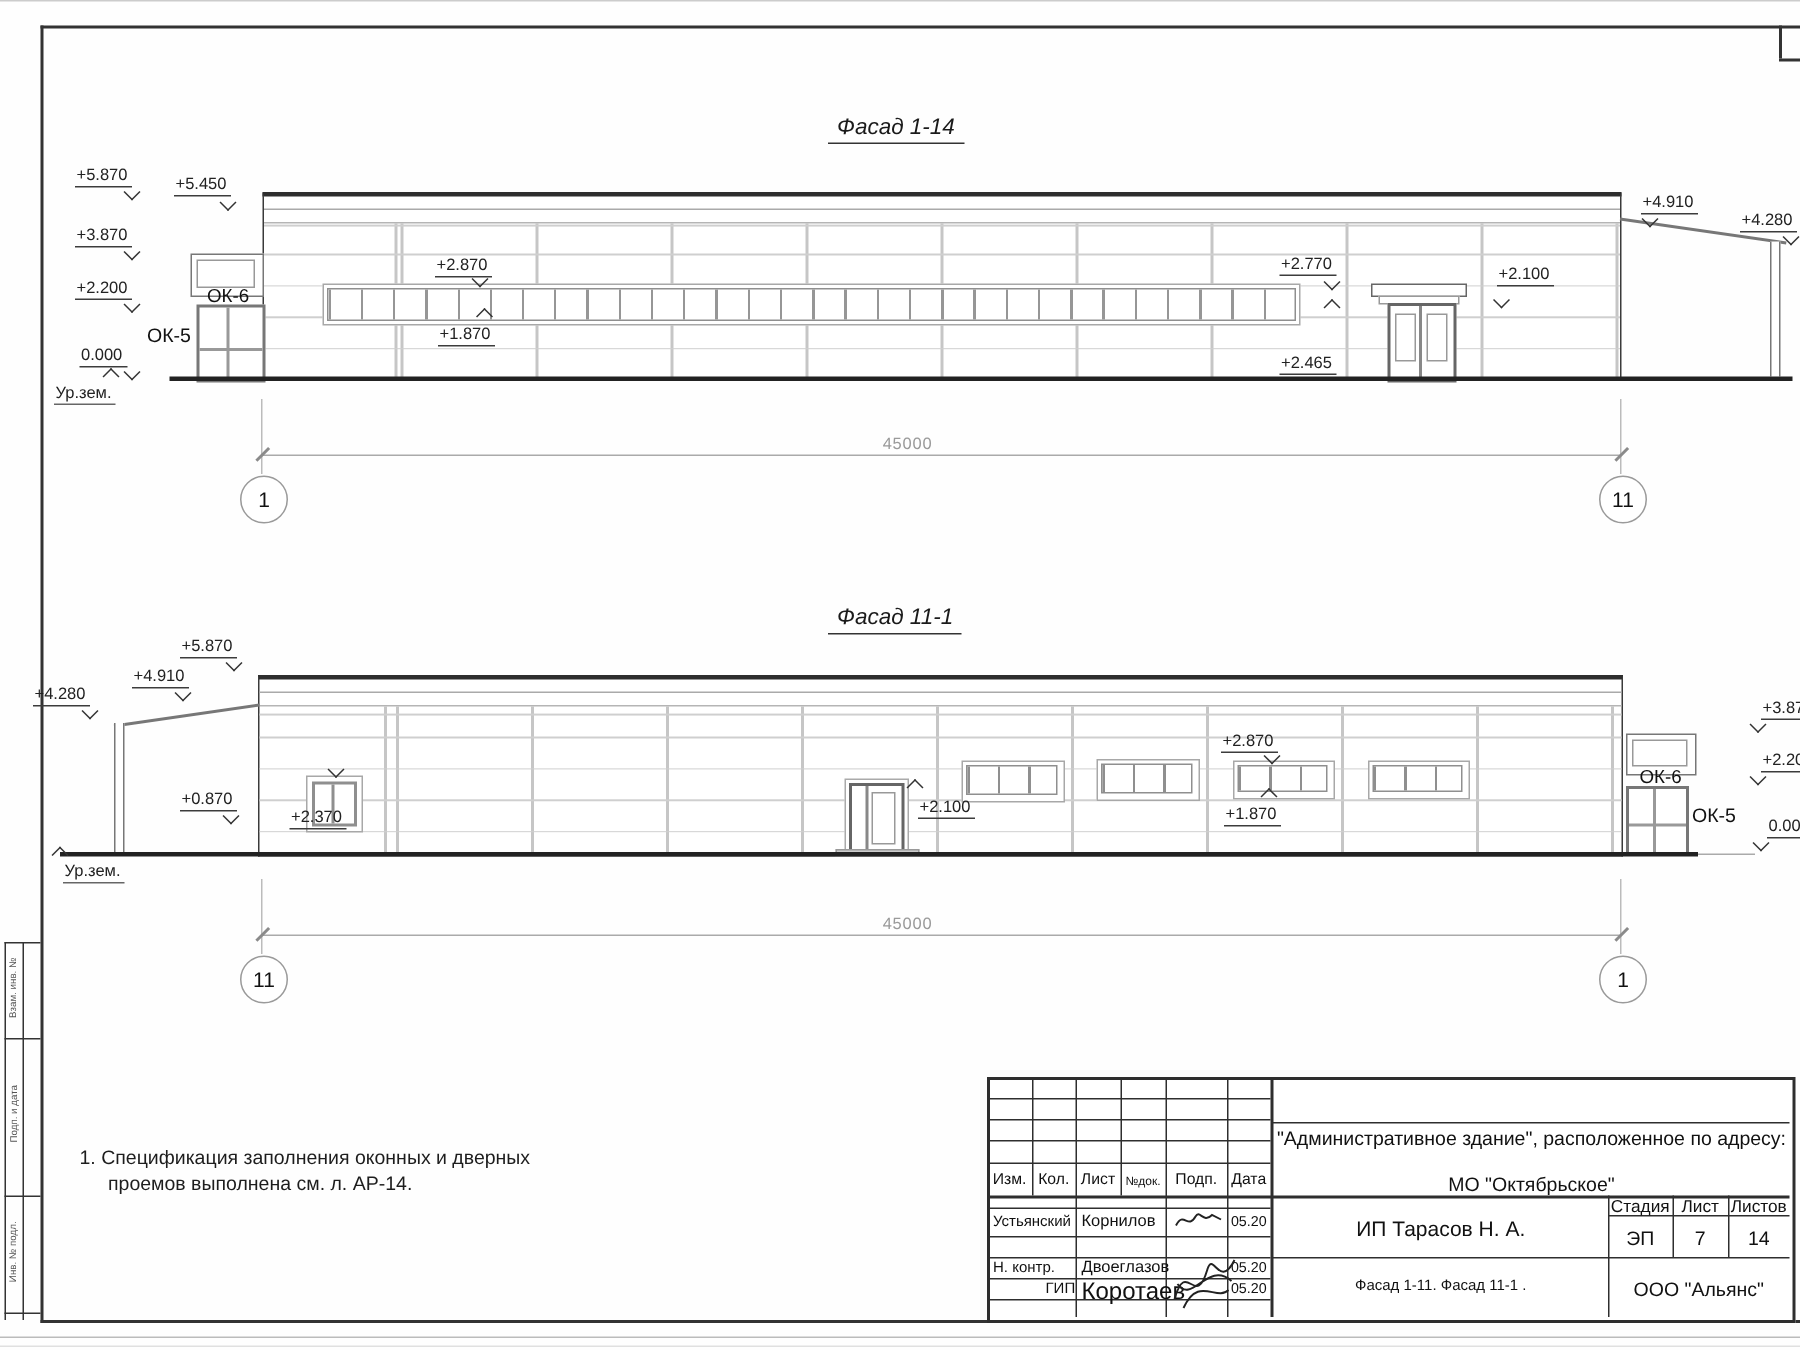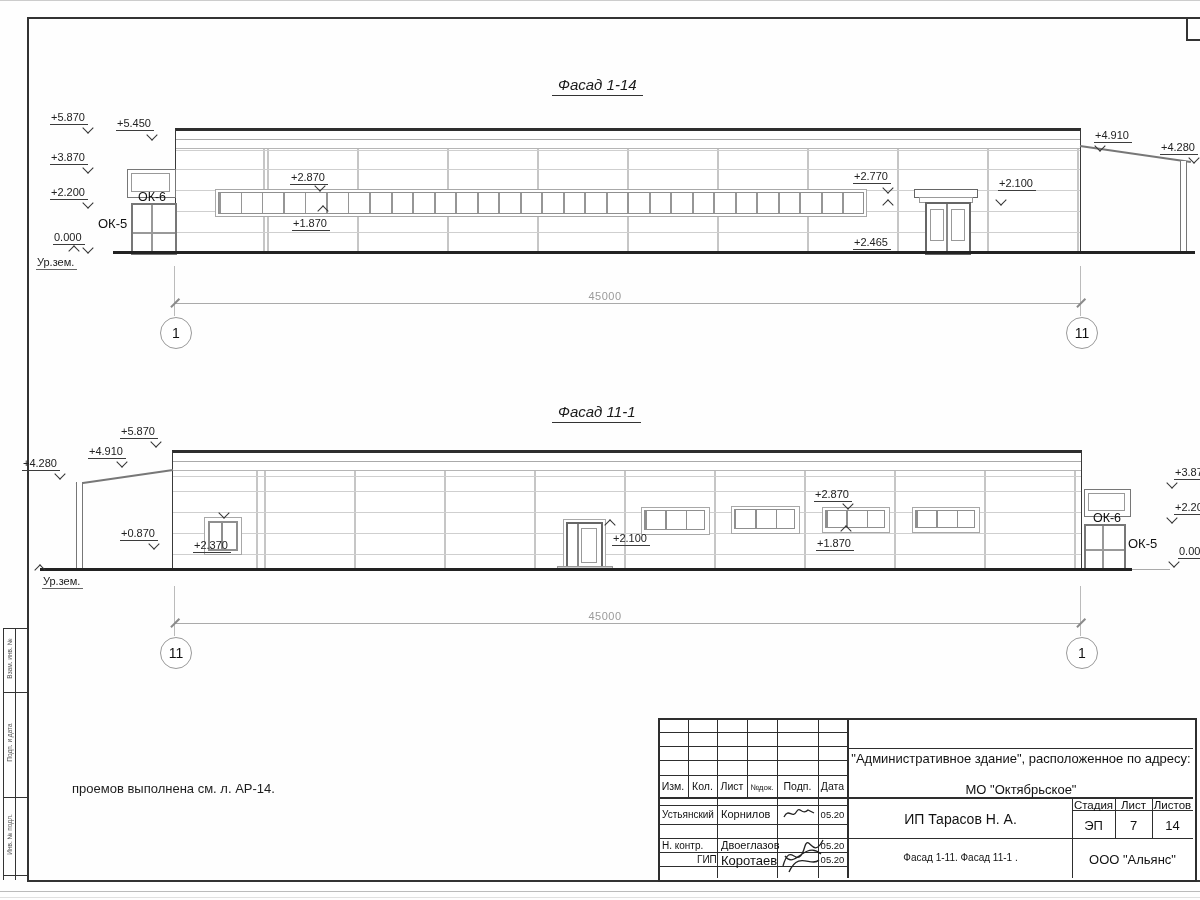--- a/index.html
+++ b/index.html
@@ -196,20 +196,21 @@
 
   <div class="ext" style="left:174px;top:586px;height:50px;"></div>
   <div class="ext" style="left:1080px;top:586px;height:50px;"></div>
   <div class="dim" style="left:175px;top:623px;width:906px;"></div>
   <div class="tick" style="left:169px;top:622px;"></div>
   <div class="tick" style="left:1075px;top:622px;"></div>
   <div class="dimtxt" style="left:585px;top:610px;width:40px;text-align:center;">45000</div>
   <div class="axis" style="left:160px;top:637px;">11</div>
   <div class="axis" style="left:1066px;top:637px;">1</div>
 
+  <div class="t" style="left:53px;top:764px;font-size:13px;">1. Спецификация заполнения оконных и дверных</div>
   <div class="t" style="left:72px;top:781px;font-size:13px;">проемов выполнена см. л. АР-14.</div>
 
   <div class="ln" style="left:3px;top:628px;width:1px;height:252px;"></div>
   <div class="ln" style="left:15px;top:628px;width:1px;height:252px;"></div>
   <div class="ln" style="left:3px;top:628px;width:24px;height:1px;"></div>
   <div class="ln" style="left:3px;top:692px;width:24px;height:1px;"></div>
   <div class="ln" style="left:3px;top:797px;width:24px;height:1px;"></div>
   <div class="ln" style="left:3px;top:875px;width:24px;height:1px;"></div>
   <div class="rot" style="left:-23px;top:655px;width:64px;">Взам. инв. №</div>
   <div class="rot" style="left:-43px;top:739px;width:105px;">Подп. и дата</div>
@@ -261,21 +262,21 @@
   <div class="tbt cc" style="left:849px;top:852px;width:223px;font-size:10px;">Фасад 1-11. Фасад 11-1 .</div>
   <div class="tbt cc" style="left:1072px;top:852px;width:121px;font-size:13px;">ООО "Альянс"</div>
 
   <div class="tbt" style="left:662px;top:809px;font-size:10px;">Устьянский</div>
   <div class="tbt" style="left:721px;top:808px;font-size:11px;">Корнилов</div>
   <div class="tbt cc" style="left:818px;top:809px;width:29px;font-size:9.5px;">05.20</div>
   <div class="tbt" style="left:662px;top:840px;font-size:10px;">Н. контр.</div>
   <div class="tbt" style="left:721px;top:839px;font-size:11px;">Двоеглазов</div>
   <div class="tbt cc" style="left:818px;top:840px;width:29px;font-size:9.5px;">05.20</div>
   <div class="tbt" style="left:662px;top:854px;font-size:10px;padding-left:35px;">ГИП</div>
-  <div class="tbt" style="left:721px;top:853px;font-size:13px;">Коротаев</div>
+  <div class="tbt" style="left:721px;top:853px;font-size:16px;">Коротаев</div>
   <div class="tbt cc" style="left:818px;top:854px;width:29px;font-size:9.5px;">05.20</div>
 
   <svg class="abs" style="left:782px;top:804px;" width="34" height="18" viewBox="0 0 34 18">
     <path d="M2 13 C7 3 10 16 15 7 C18 2 20 12 26 6 L32 9" stroke="#222" stroke-width="1.3" fill="none"></path>
   </svg>
   <svg class="abs" style="left:777px;top:832px;" width="50" height="44" viewBox="0 0 50 44">
     <path d="M6 34 C14 6 20 42 28 14 C32 2 36 28 46 8 M8 24 C18 38 28 8 44 22 M12 40 C22 18 34 36 42 28" stroke="#222" stroke-width="1.3" fill="none"></path>
   </svg>
 
 </div>

